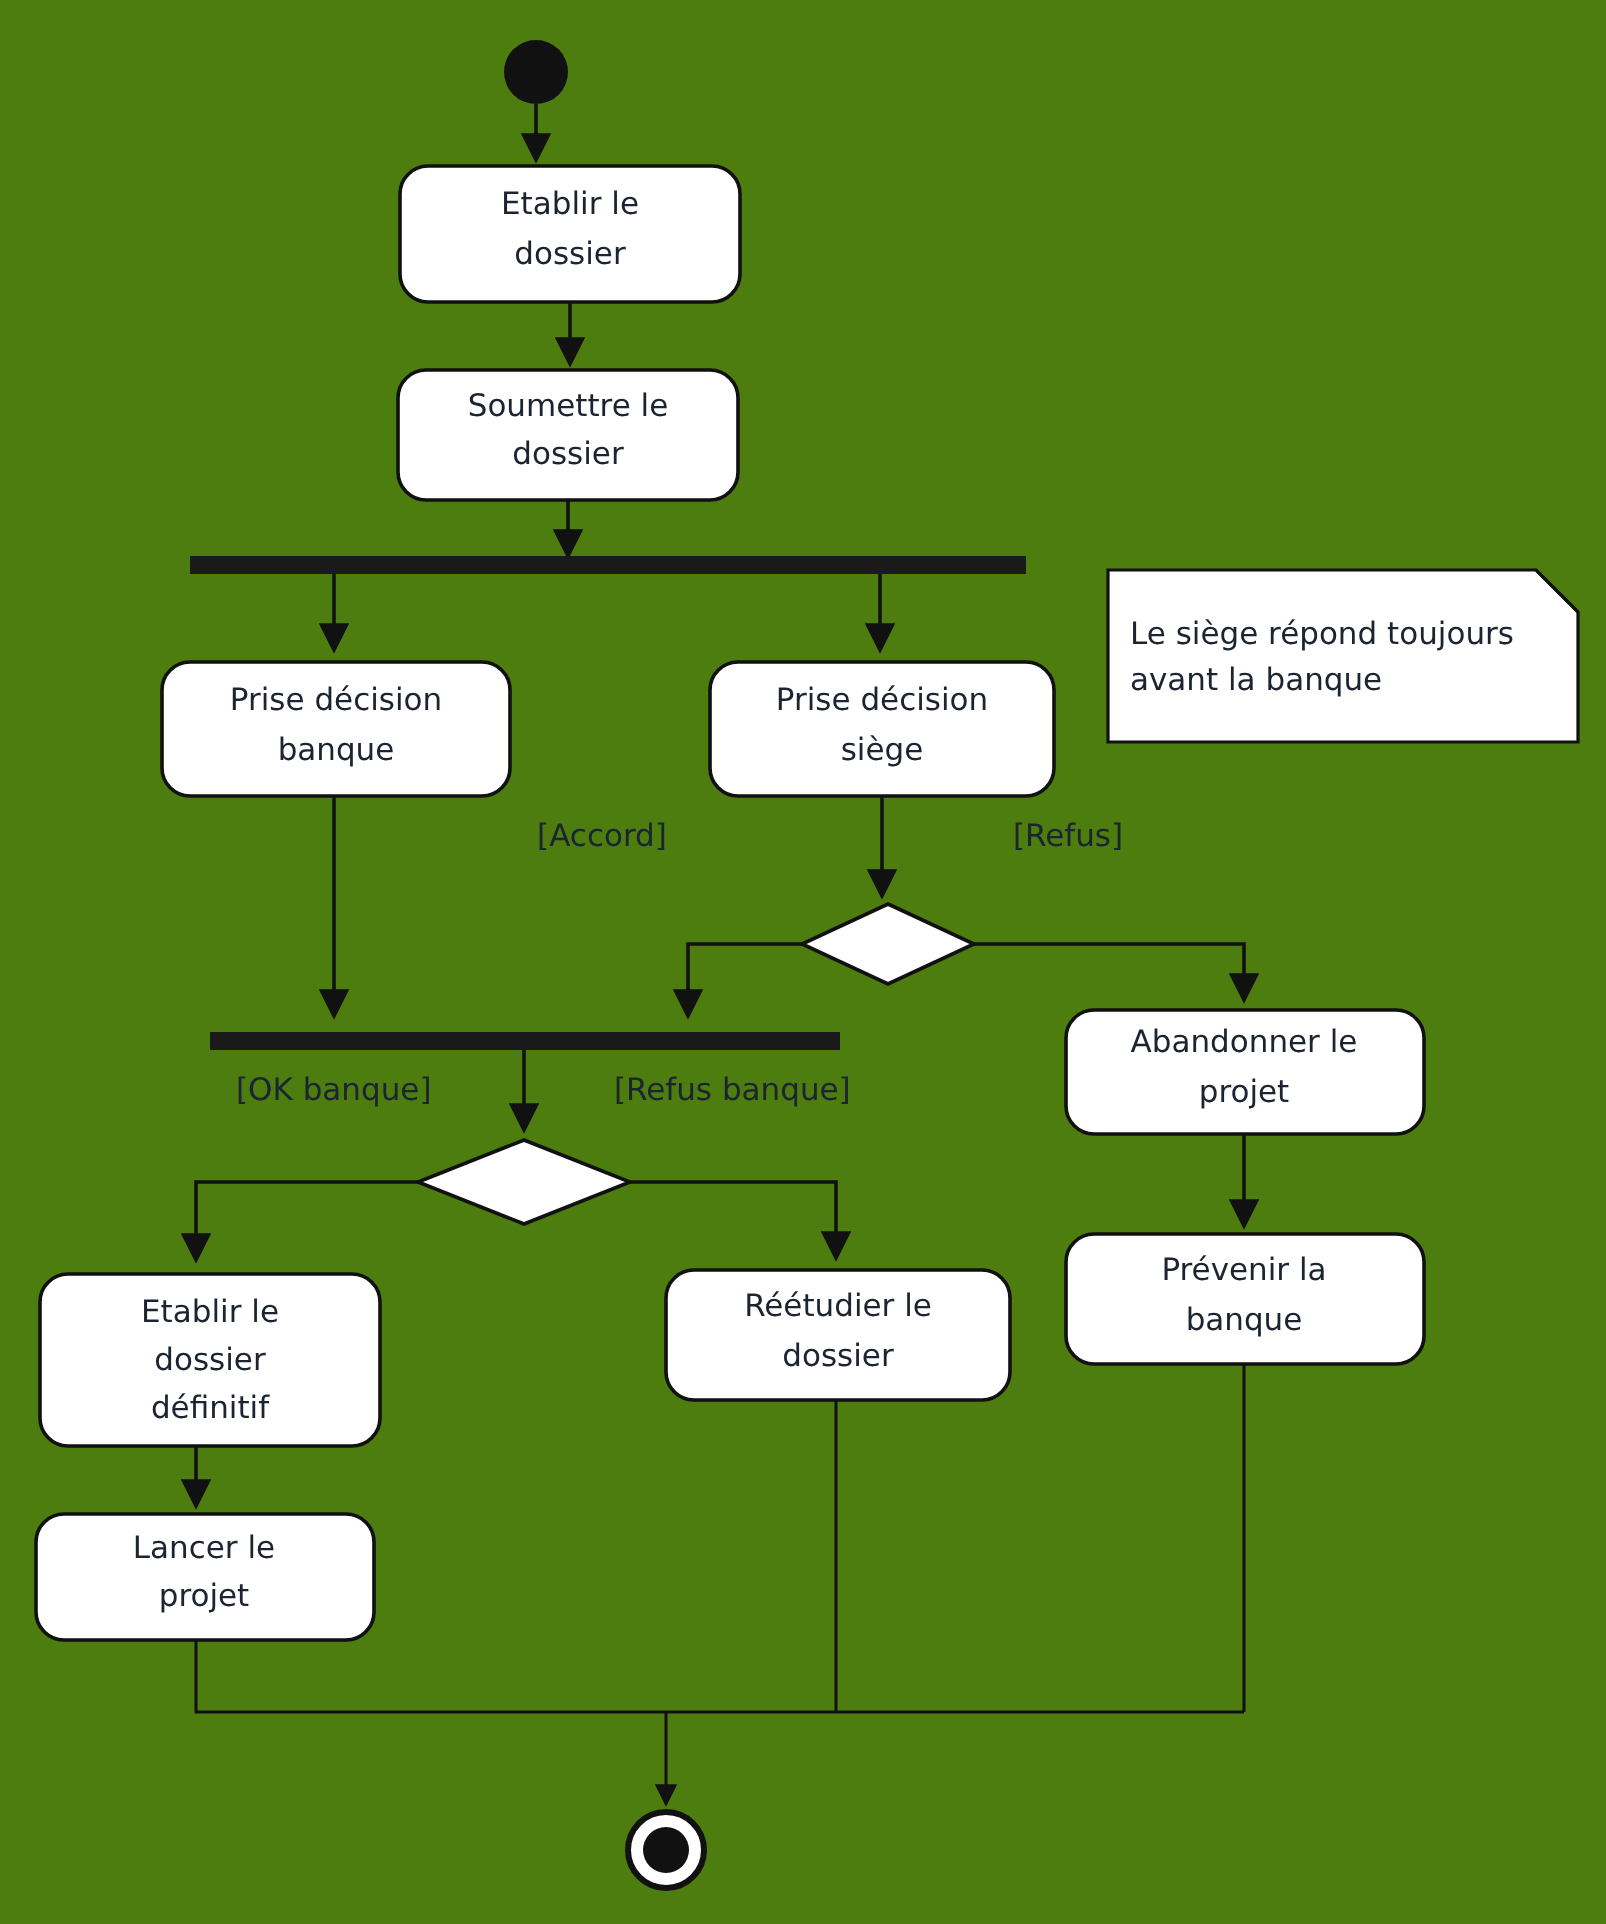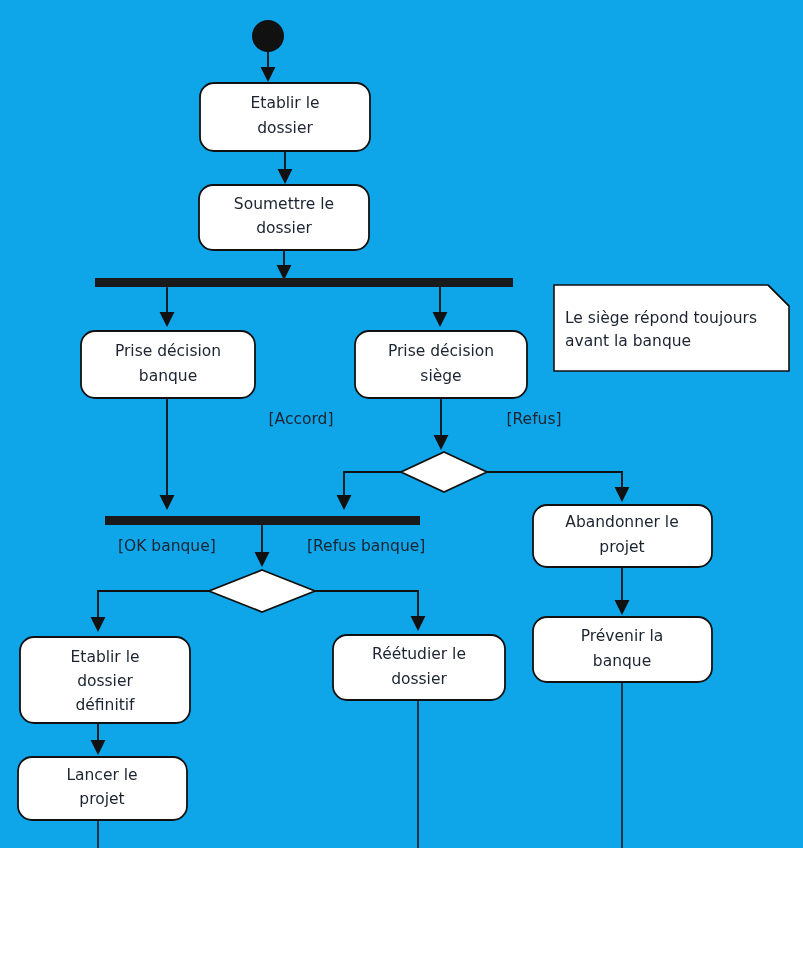--- a/index.html
+++ b/index.html
@@ -7,22 +7,22 @@
     margin: 0;
     padding: 0;
     background: #ffffff;
   }
   body {
     font-family: "DejaVu Sans", sans-serif;
   }
   #diagram-root {
     position: relative;
     width: 803px;
-    height: 848px;
-    background: #0ea5e9;
+    height: 962px;
+    background: #4d7c0f;
     overflow: hidden;
   }
   svg#diagram-svg {
     position: absolute;
     left: 0;
     top: 0;
     width: 803px;
     height: 962px;
     display: block;
   }

